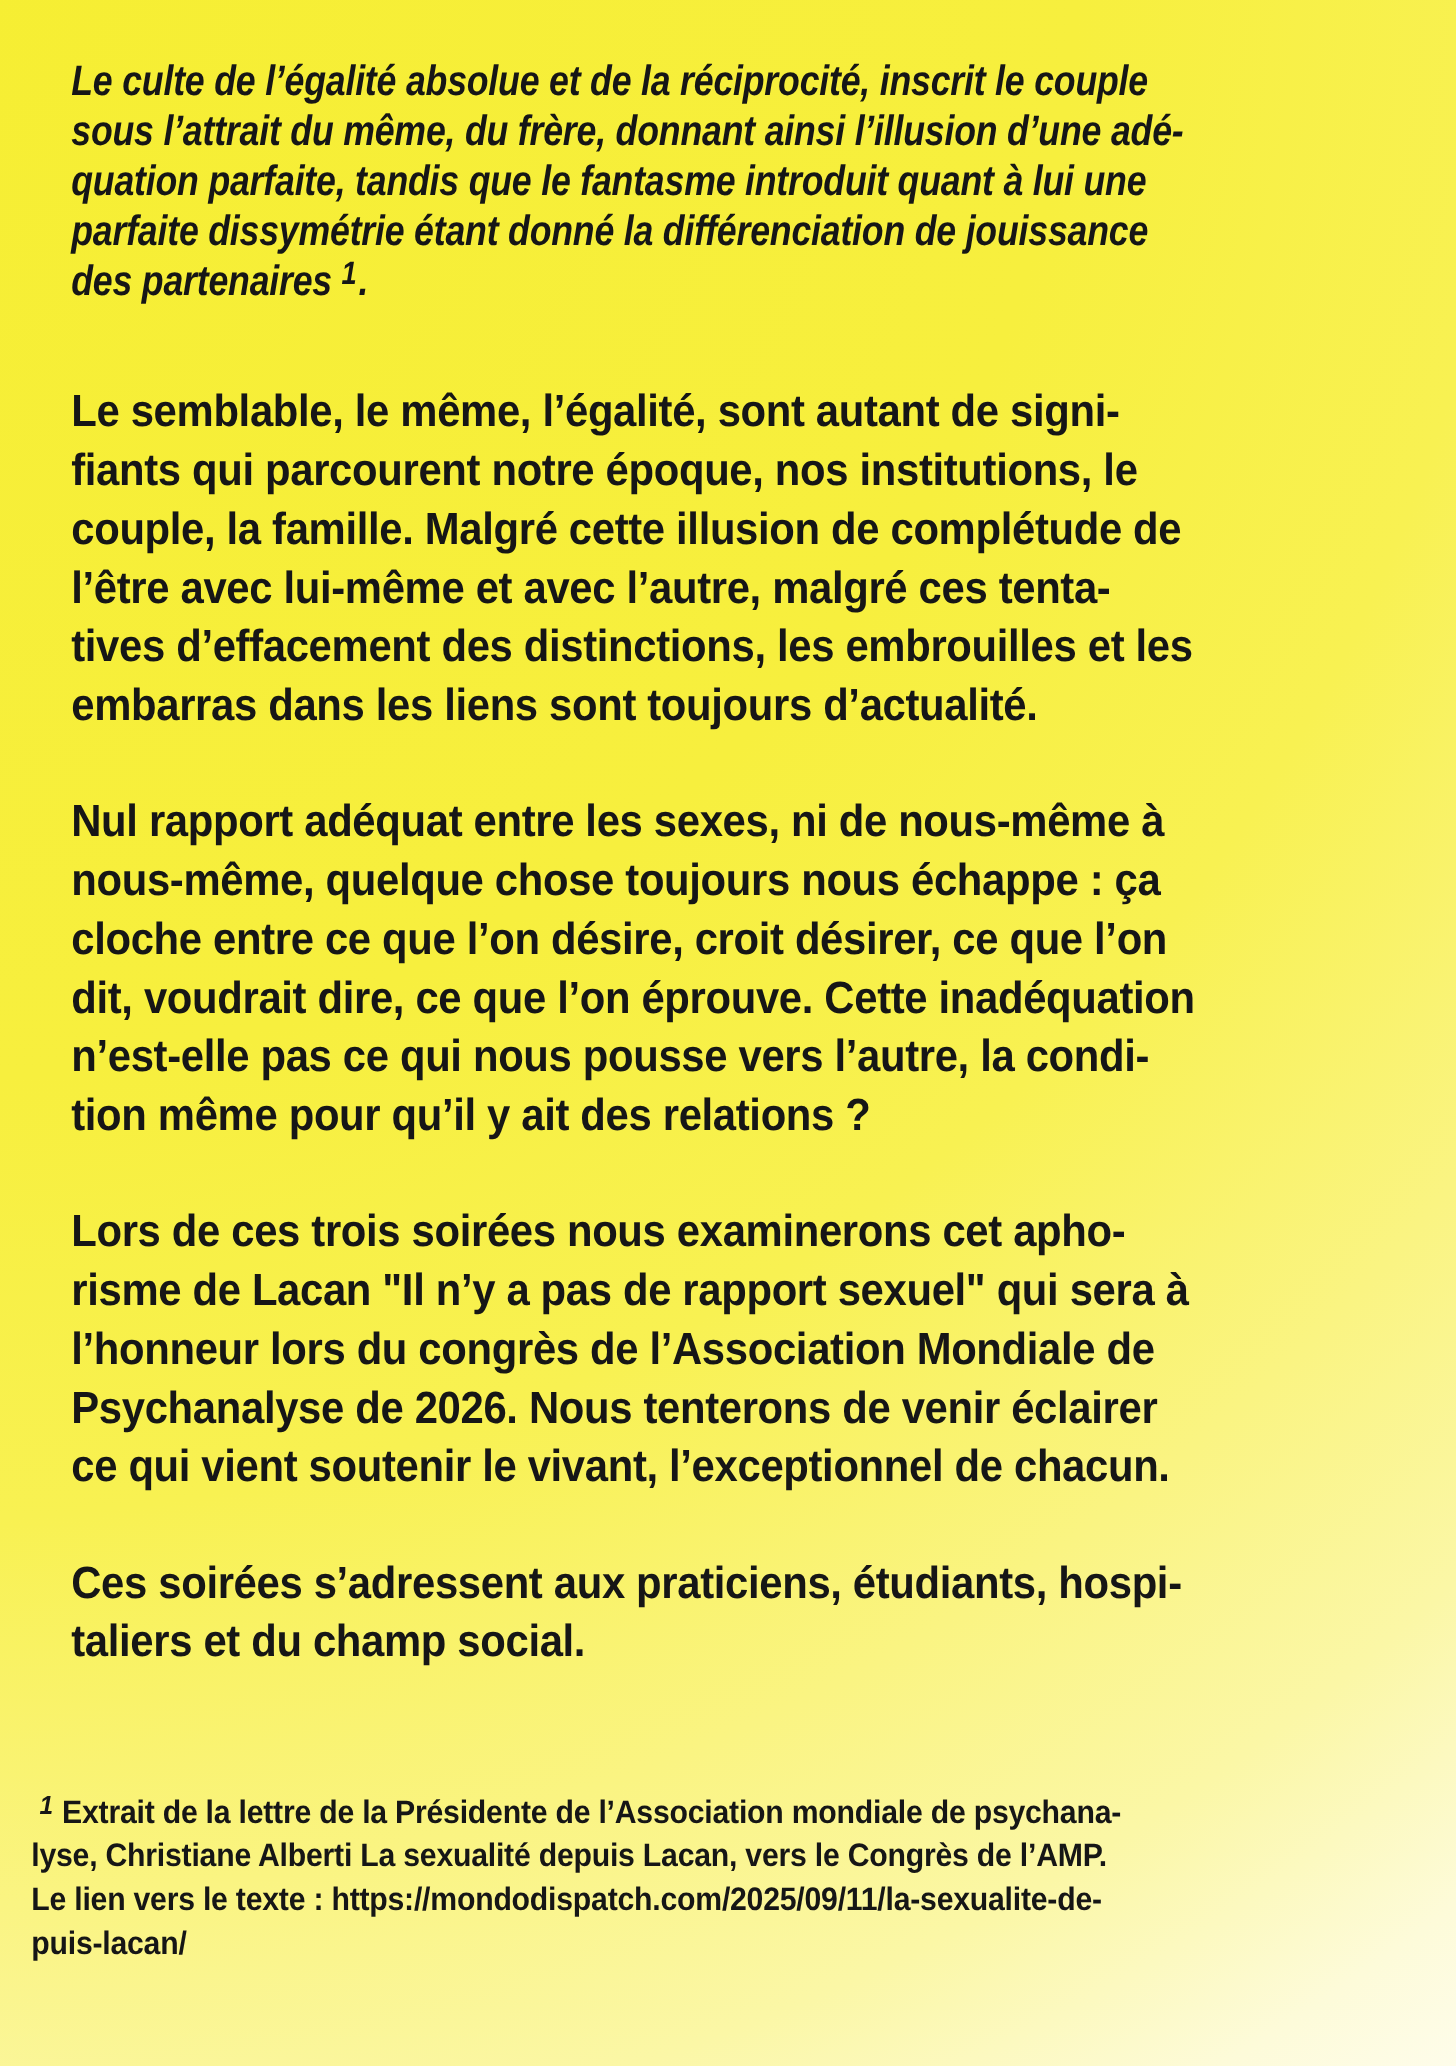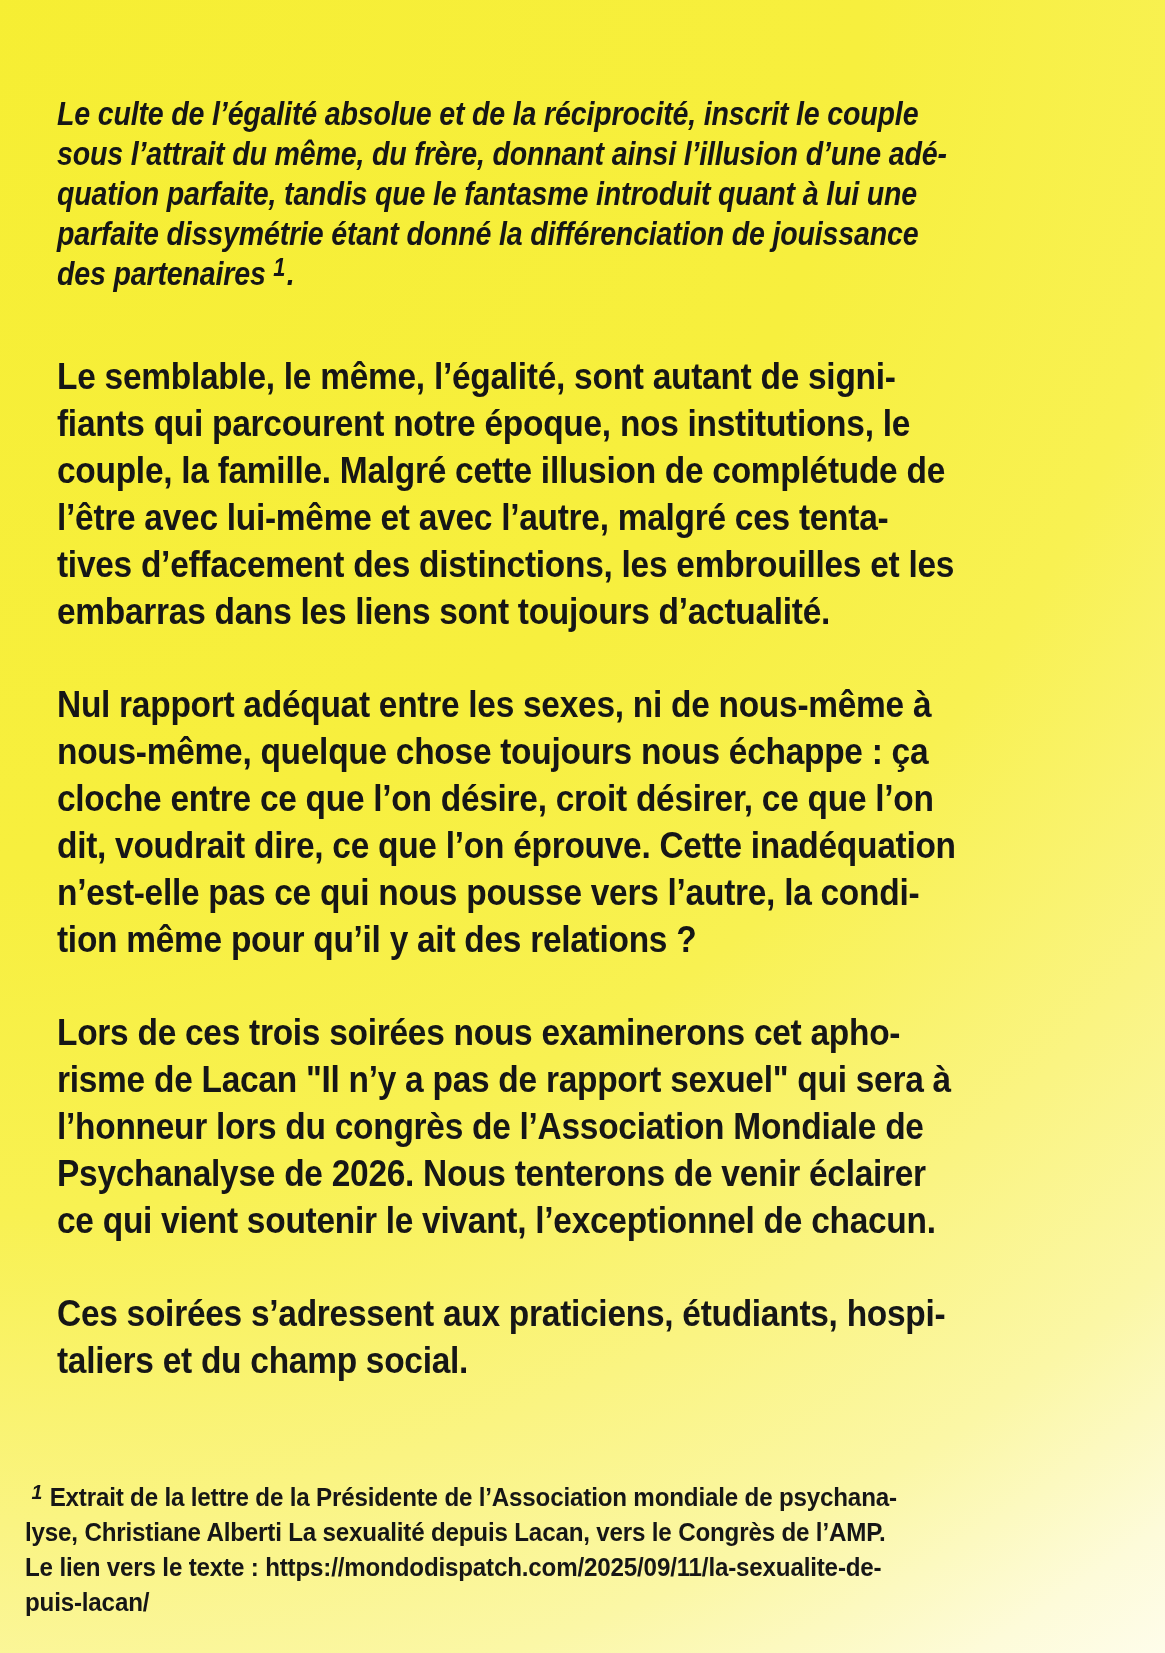--- a/index.html
+++ b/index.html
@@ -19,21 +19,20 @@
         #f8f152 58%,
         #faf482 72%,
         #fbf7a6 82%,
         #fdfbd9 91%,
         #fffefa 100%);
     font-family: "Liberation Sans", "DejaVu Sans", sans-serif;
     color: #161616;
   }
   .content {
     padding: 45px 40px 0 57px;
-    margin-top: 48px;
   }
   .para {
     margin: 0;
     font-weight: bold;
     white-space: pre-line;
     transform-origin: 0 0;
   }
   .intro {
     font-style: italic;
     font-size: 34px;

